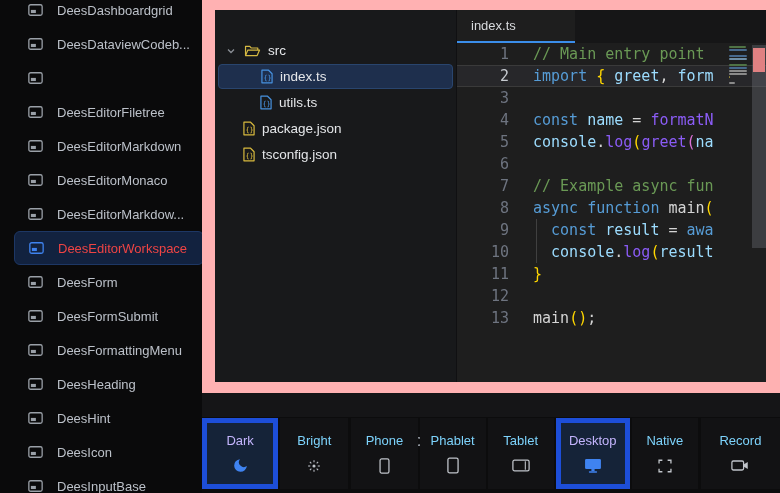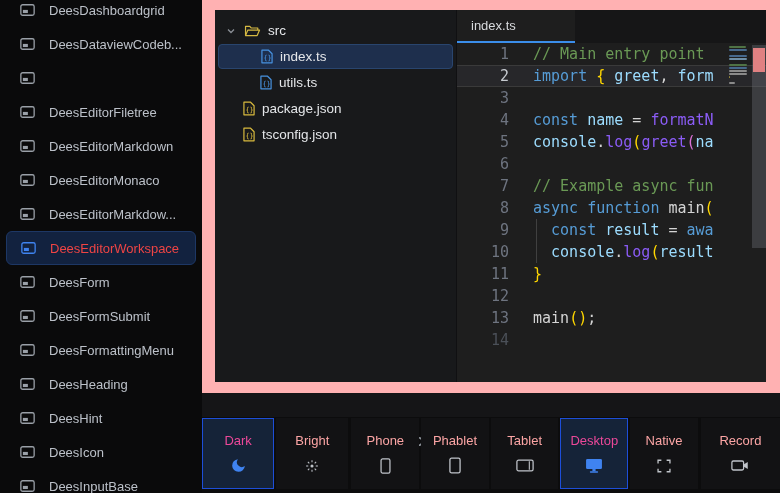--- a/index.html
+++ b/index.html
@@ -1,36 +1,36 @@
 <!DOCTYPE html>
 <html><head>
 <meta charset="utf-8">
 <style>
   * { margin:0; padding:0; box-sizing:border-box; }
   html,body { width:780px; height:493px; overflow:hidden; background:#0a0a0b;
               font-family:"Liberation Sans", sans-serif; }
   #stage { position:relative; width:780px; height:493px; background:#0a0a0b; }
 
   
-  #sidebar { position:absolute; left:0; top:0; width:202px; height:493px; background:#0a0a0b; overflow:hidden; }
+  #sidebar { position:absolute; left:8px; top:0; width:202px; height:493px; background:#0a0a0b; overflow:hidden; }
   #sidebar-list { margin-top:-7px; }
   .side-item { display:flex; align-items:center; height:34px; padding-left:20px; gap:14px;
                color:#bcc1c9; font-size:13px; cursor:pointer; }
   .side-item .cicon { color:#9aa0a8; display:flex; align-items:center; }
   .side-item.sel { background:#12223f; border:1px solid #1d3765; border-radius:6px;
                    margin:0 6px; padding-left:14px; color:#ef4444; }
   .side-item.sel .cicon { color:#3f83f0; }
 
   
   #preview { position:absolute; left:202px; top:0; width:578px; height:393px; background:#ffb1b2; }
   #widget { position:absolute; left:13px; top:10px; width:551px; height:372px; background:#1e1e1e;
             display:flex; overflow:hidden; }
 
   
-  #filetree { width:242px; background:#18191b; border-right:1px solid #101012; padding-top:8px; }
+  #filetree { width:242px; background:#18191b; border-right:1px solid #101012; padding-top:28px; }
   .tree-row { display:flex; align-items:center; height:25px; margin:0 3px 1px 3px; padding-left:8px;
               gap:7px; color:#e4e6e9; font-size:13.5px; border-radius:4px; cursor:pointer; }
   .tree-row.sel { background:#1e2f4d; border:1px solid #29456e; }
   .tree-row .chev { color:#8a8f96; width:11px; display:flex; }
   .tree-row .ficon { display:flex; align-items:center; }
   .ficon.folder { color:#d5b942; }
   .ficon.ts { color:#4792e0; }
   .ficon.json { color:#d7b93e; }
   .lvl1 { padding-left:42px; }
   .lvl0f { padding-left:25px; }
@@ -65,24 +65,24 @@
                letter-spacing:1.3px; font-weight:bold;margin-top:48px; }
   .head-cell + .head-cell { border-left:1px solid #232327; }
   #bar-body { display:flex; height:71px; margin-top:1px; }
   .bar-sec { display:flex; }
   .sec-theme  { width:148px; }
   .sec-viewport { width:350px; }
   .sec-share { width:80px; }
   .bar-sec + .bar-sec { margin-left:3px; }
   .tbtn { flex:1; margin-right:2px; background:#121214; display:flex; flex-direction:column;
           align-items:center; justify-content:center; gap:9px; cursor:pointer;
-          color:#fca5a5; font-size:13px; border:1px solid transparent; }
+          color:#7dd3fc; font-size:13px; border:1px solid transparent; }
   .tbtn:last-child { margin-right:0; }
   .tbtn .ticon { color:#c0c4ca; display:flex; height:17px; align-items:center; }
-  .tbtn.sel { background:#152338; border:1px solid #1d4ed8; color:#ec4899; }
+  .tbtn.sel { background:#152338; border:5px solid #1d4ed8; color:#c4b5fd; }
   .tbtn.sel .ticon { color:#3f83f0; }
 </style>
 </head>
 <body>
 
 <div id="stage">
 
   <div id="sidebar">
     <div id="sidebar-list">
         <div class="side-item">
@@ -289,21 +289,20 @@
             <div class="cline"><span class="ln">4</span><span class="lt"><span class="tok-kw">const </span><span class="tok-vr">name</span><span class="tok-tx"> = </span><span class="tok-fn">formatN</span></span></div>
             <div class="cline"><span class="ln">5</span><span class="lt"><span class="tok-vr">console</span><span class="tok-tx">.</span><span class="tok-fn">log</span><span class="tok-b1">(</span><span class="tok-fn">greet</span><span class="tok-b2">(</span><span class="tok-vr">na</span></span></div>
             <div class="cline"><span class="ln">6</span><span class="lt"></span></div>
             <div class="cline"><span class="ln">7</span><span class="lt"><span class="tok-cm">// Example async fun</span></span></div>
             <div class="cline"><span class="ln">8</span><span class="lt"><span class="tok-kw">async</span><span class="tok-tx"> </span><span class="tok-kw">function</span><span class="tok-tx"> </span><span class="tok-tx">main</span><span class="tok-b1">(</span></span></div>
             <div class="cline guide"><span class="ln">9</span><span class="lt"><span class="tok-tx">  </span><span class="tok-kw">const </span><span class="tok-vr">result</span><span class="tok-tx"> = </span><span class="tok-kw">awa</span></span></div>
             <div class="cline guide"><span class="ln">10</span><span class="lt"><span class="tok-tx">  </span><span class="tok-vr">console</span><span class="tok-tx">.</span><span class="tok-fn">log</span><span class="tok-b1">(</span><span class="tok-vr">result</span></span></div>
             <div class="cline"><span class="ln">11</span><span class="lt"><span class="tok-b1">}</span></span></div>
             <div class="cline"><span class="ln">12</span><span class="lt"></span></div>
             <div class="cline"><span class="ln">13</span><span class="lt"><span class="tok-tx">main</span><span class="tok-b1">(</span><span class="tok-b1">)</span><span class="tok-tx">;</span></span></div>
-            <div class="cline dim"><span class="ln">14</span><span class="lt"></span></div>
           </div>
         <div id="minimap">
             <div class="mbar" style="width: 17.1px; background: rgb(79, 114, 69);"></div>
             <div class="mbar" style="width: 18px; background: rgb(70, 104, 140);"></div>
             <div class="mbar" style="width: 0px; background: transparent;"></div>
             <div class="mbar" style="width: 18px; background: rgb(70, 104, 140);"></div>
             <div class="mbar" style="width: 18px; background: rgb(110, 142, 166);"></div>
             <div class="mbar" style="width: 0px; background: transparent;"></div>
             <div class="mbar" style="width: 18px; background: rgb(79, 114, 69);"></div>
             <div class="mbar" style="width: 18px; background: rgb(70, 104, 140);"></div>

